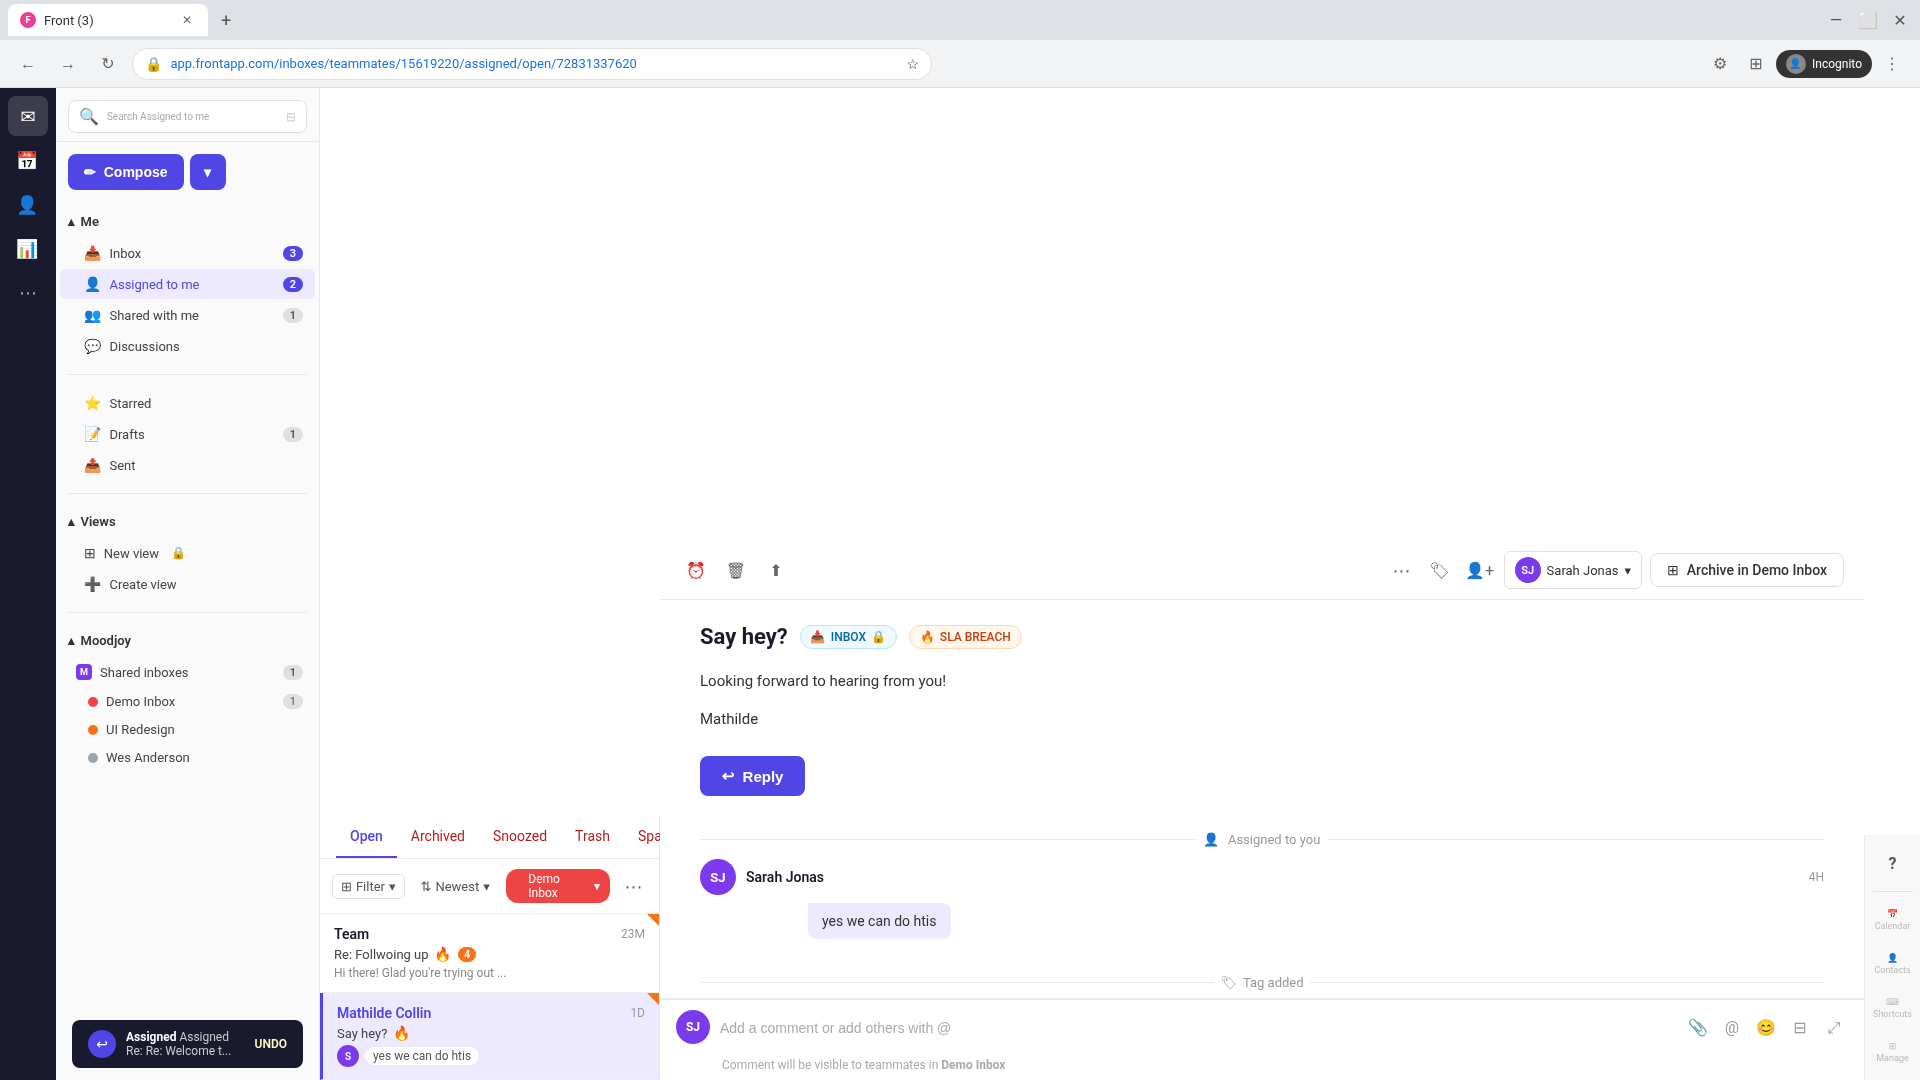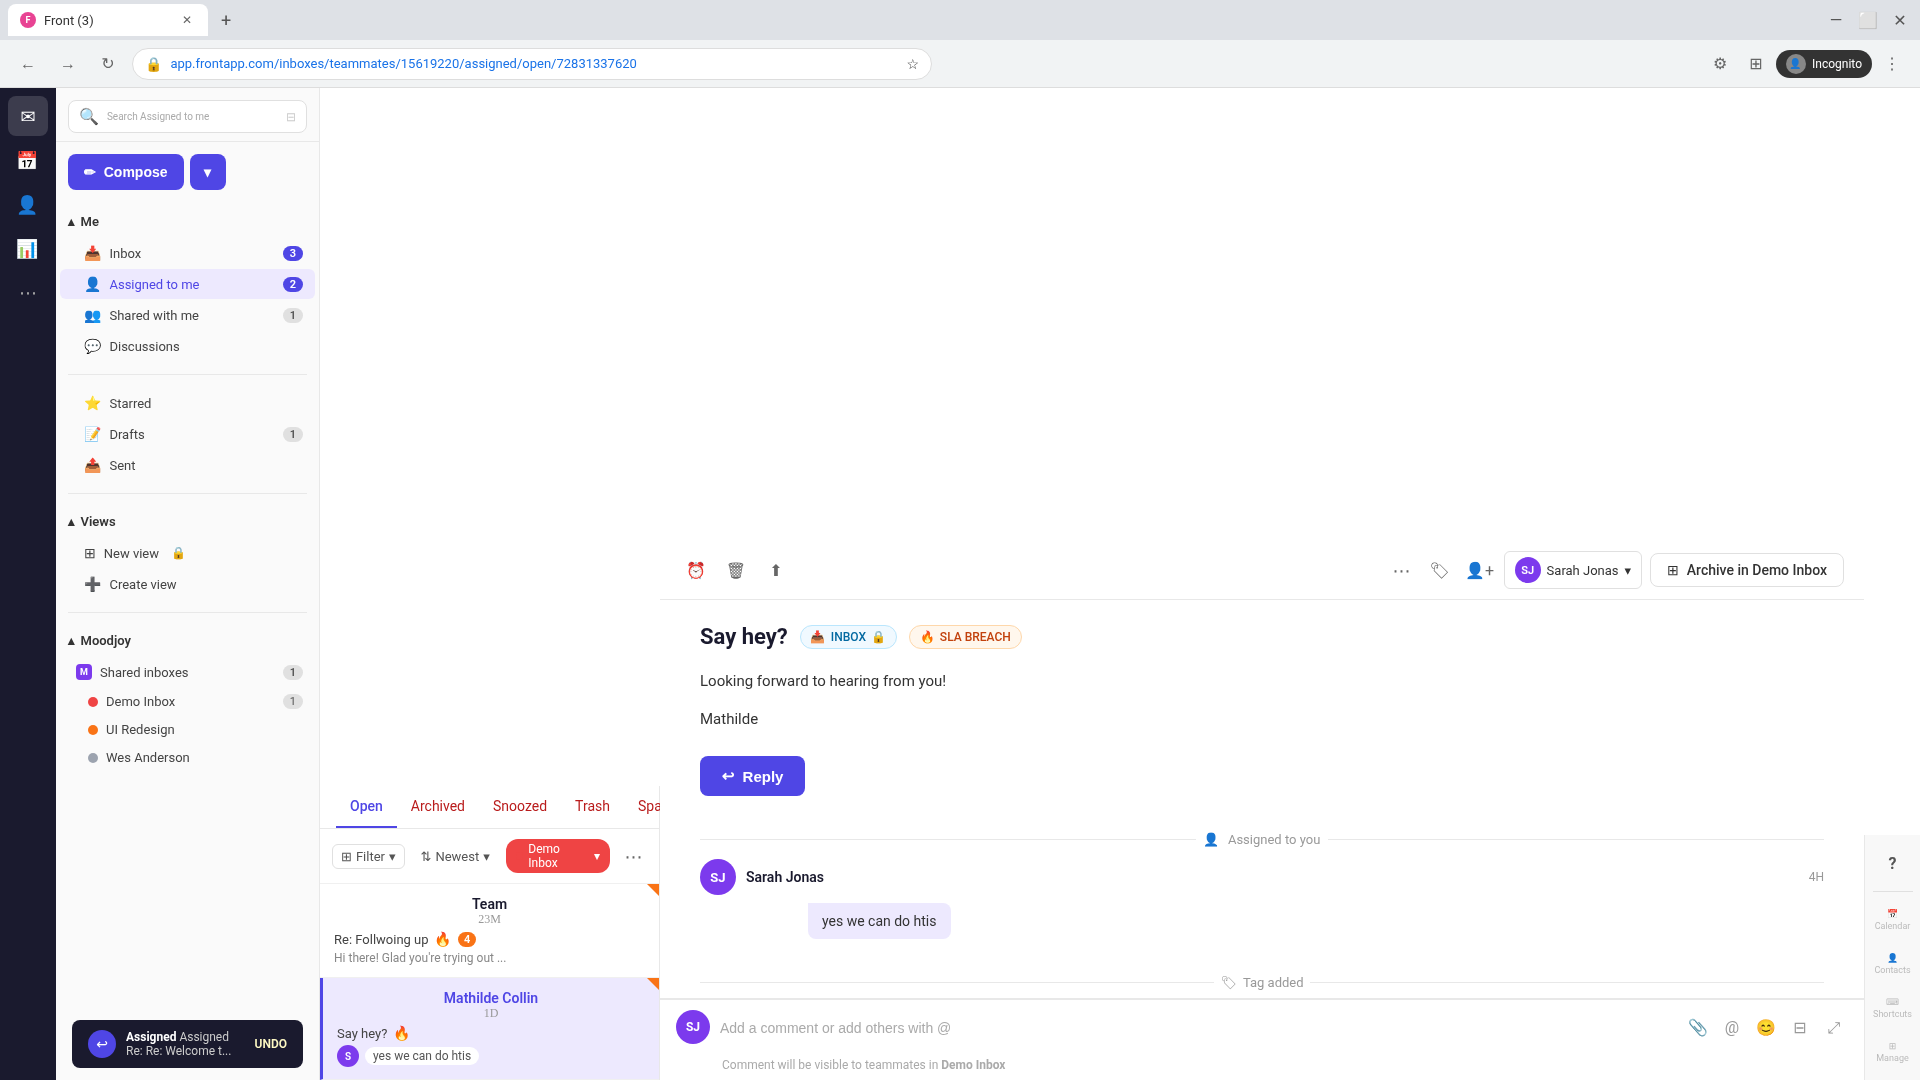--- a/index.html
+++ b/index.html
@@ -74,24 +74,24 @@
 
     .message-list-toolbar { padding: 10px 12px; display: flex; align-items: center; gap: 8px; border-bottom: 1px solid #f0f0f0; }
     .filter-btn { display: flex; align-items: center; gap: 4px; font-size: 13px; color: #555; cursor: pointer; padding: 4px 8px; border-radius: 6px; border: 1px solid #e0e0e0; background: #fff; }
     .sort-btn { display: flex; align-items: center; gap: 4px; font-size: 13px; color: #555; cursor: pointer; padding: 4px 8px; border-radius: 6px; border: none; background: none; }
     .inbox-badge { background: #ef4444; color: #fff; border-radius: 12px; padding: 3px 10px; font-size: 12px; display: flex; align-items: center; gap: 5px; margin-left: auto; cursor: pointer; }
     .more-btn { width: 28px; height: 28px; display: flex; align-items: center; justify-content: center; font-size: 18px; color: #666; cursor: pointer; margin-left: 2px; }
 
     
     .message-item { padding: 12px 14px; border-bottom: 1px solid #f0f0f0; cursor: pointer; }
     .message-item.selected { background: #ede9fe; border-left: 3px solid #4f46e5; }
-    .message-item-header { display: flex; align-items: center; justify-content: space-between; margin-bottom: 4px; flex-direction: column; }
+    .message-item-header { display: flex; align-items: center; justify-content: space-between; margin-bottom: 4px; }
     .sender-name { font-size: 14px; font-weight: 600; color: #1a1a2e; }
     .message-item.selected .sender-name { color: #4f46e5; }
-    .message-time { font-size: 12px; color: #999; font-family: Liberation Serif, serif; }
+    .message-time { font-size: 12px; color: #999; }
     .message-subject { font-size: 13px; color: #444; margin-bottom: 4px; display: flex; align-items: center; gap: 6px; }
     .message-preview { font-size: 12px; color: #888; white-space: nowrap; overflow: hidden; text-overflow: ellipsis; display: flex; align-items: center; gap: 6px; }
     .fire-icon { font-size: 14px; }
     .badge-count { background: #f97316; color: #fff; border-radius: 10px; padding: 1px 6px; font-size: 11px; font-weight: 600; }
     .avatar-sm { width: 22px; height: 22px; border-radius: 50%; background: #7c3aed; color: #fff; font-size: 10px; display: flex; align-items: center; justify-content: center; font-weight: 600; flex-shrink: 0; }
     .item-relative { position: relative; }
 
     
     .email-view { flex: 1; display: flex; flex-direction: column; background: #fff; overflow: hidden; }
     .email-toolbar { padding: 10px 20px; display: flex; align-items: center; gap: 8px; border-bottom: 1px solid #e8e8e8; }

